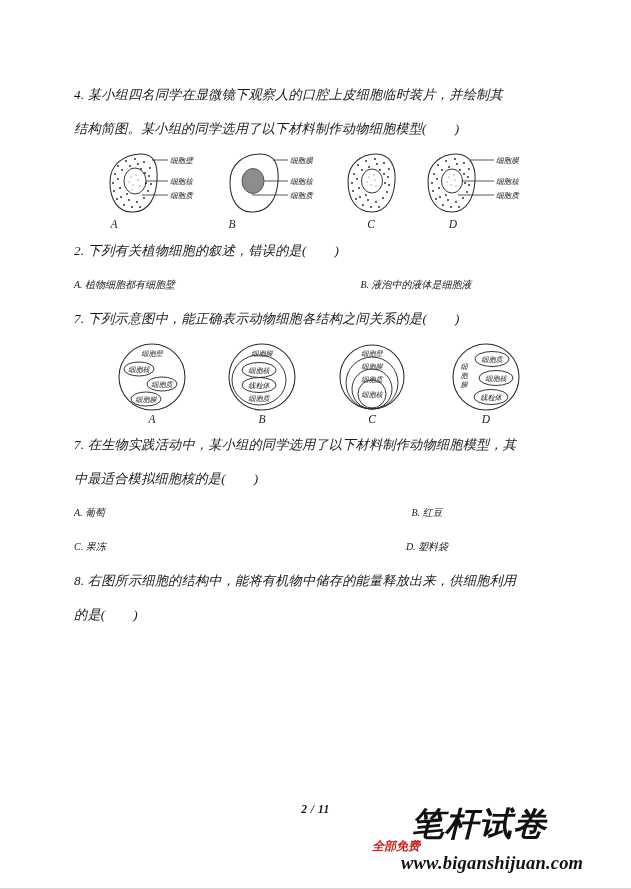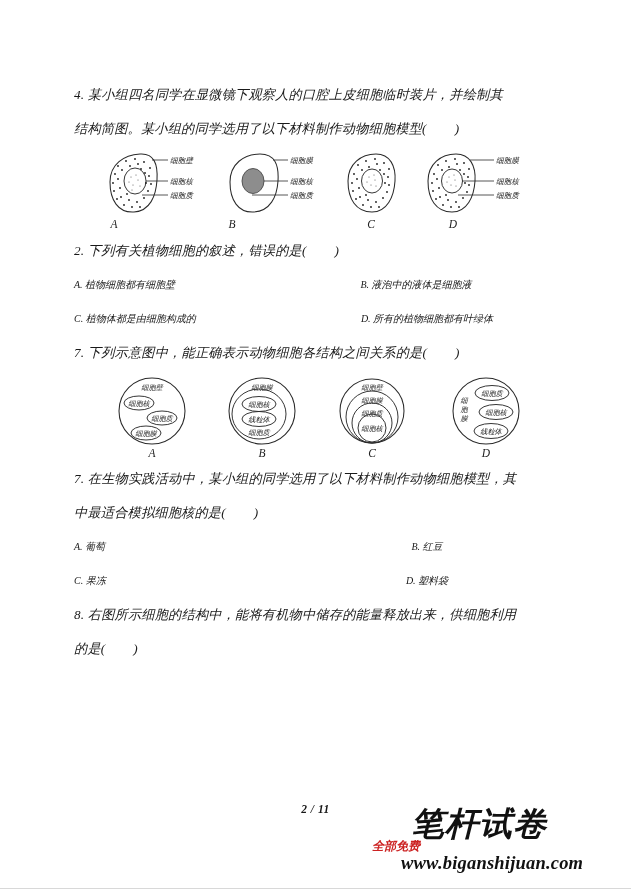--- a/index.html
+++ b/index.html
@@ -319,24 +319,20 @@
         </svg>
         <div class="fig-label" style="top:68px; left:-4px; width:70px;">D</div>
       </div>
     </div>
 
     <div class="q-line">2. 下列有关植物细胞的叙述，错误的是(        )</div>
     <div class="opt-row">
       <div class="opt-a">A. 植物细胞都有细胞壁</div>
       <div class="opt-b">B. 液泡中的液体是细胞液</div>
     </div>
-    <div class="opt-row">
-      <div class="opt-a2">C. 植物体都是由细胞构成的</div>
-      <div class="opt-b">D. 所有的植物细胞都有叶绿体</div>
-    </div>
 
     <div class="q-line">7. 下列示意图中，能正确表示动物细胞各结构之间关系的是(        )</div>
 
     <div class="fig-row-6">
 
       <div class="fig" style="left:30px; width:96px;">
         <svg width="96" height="70" viewBox="0 0 96 70">
           <circle class="cellbody" cx="48" cy="35" r="33"></circle>
           <text class="cjk-lbl-sm" x="48" y="14" text-anchor="middle">细胞壁</text>
           <ellipse class="cellbody-in" cx="35" cy="27" rx="15" ry="7"></ellipse>

